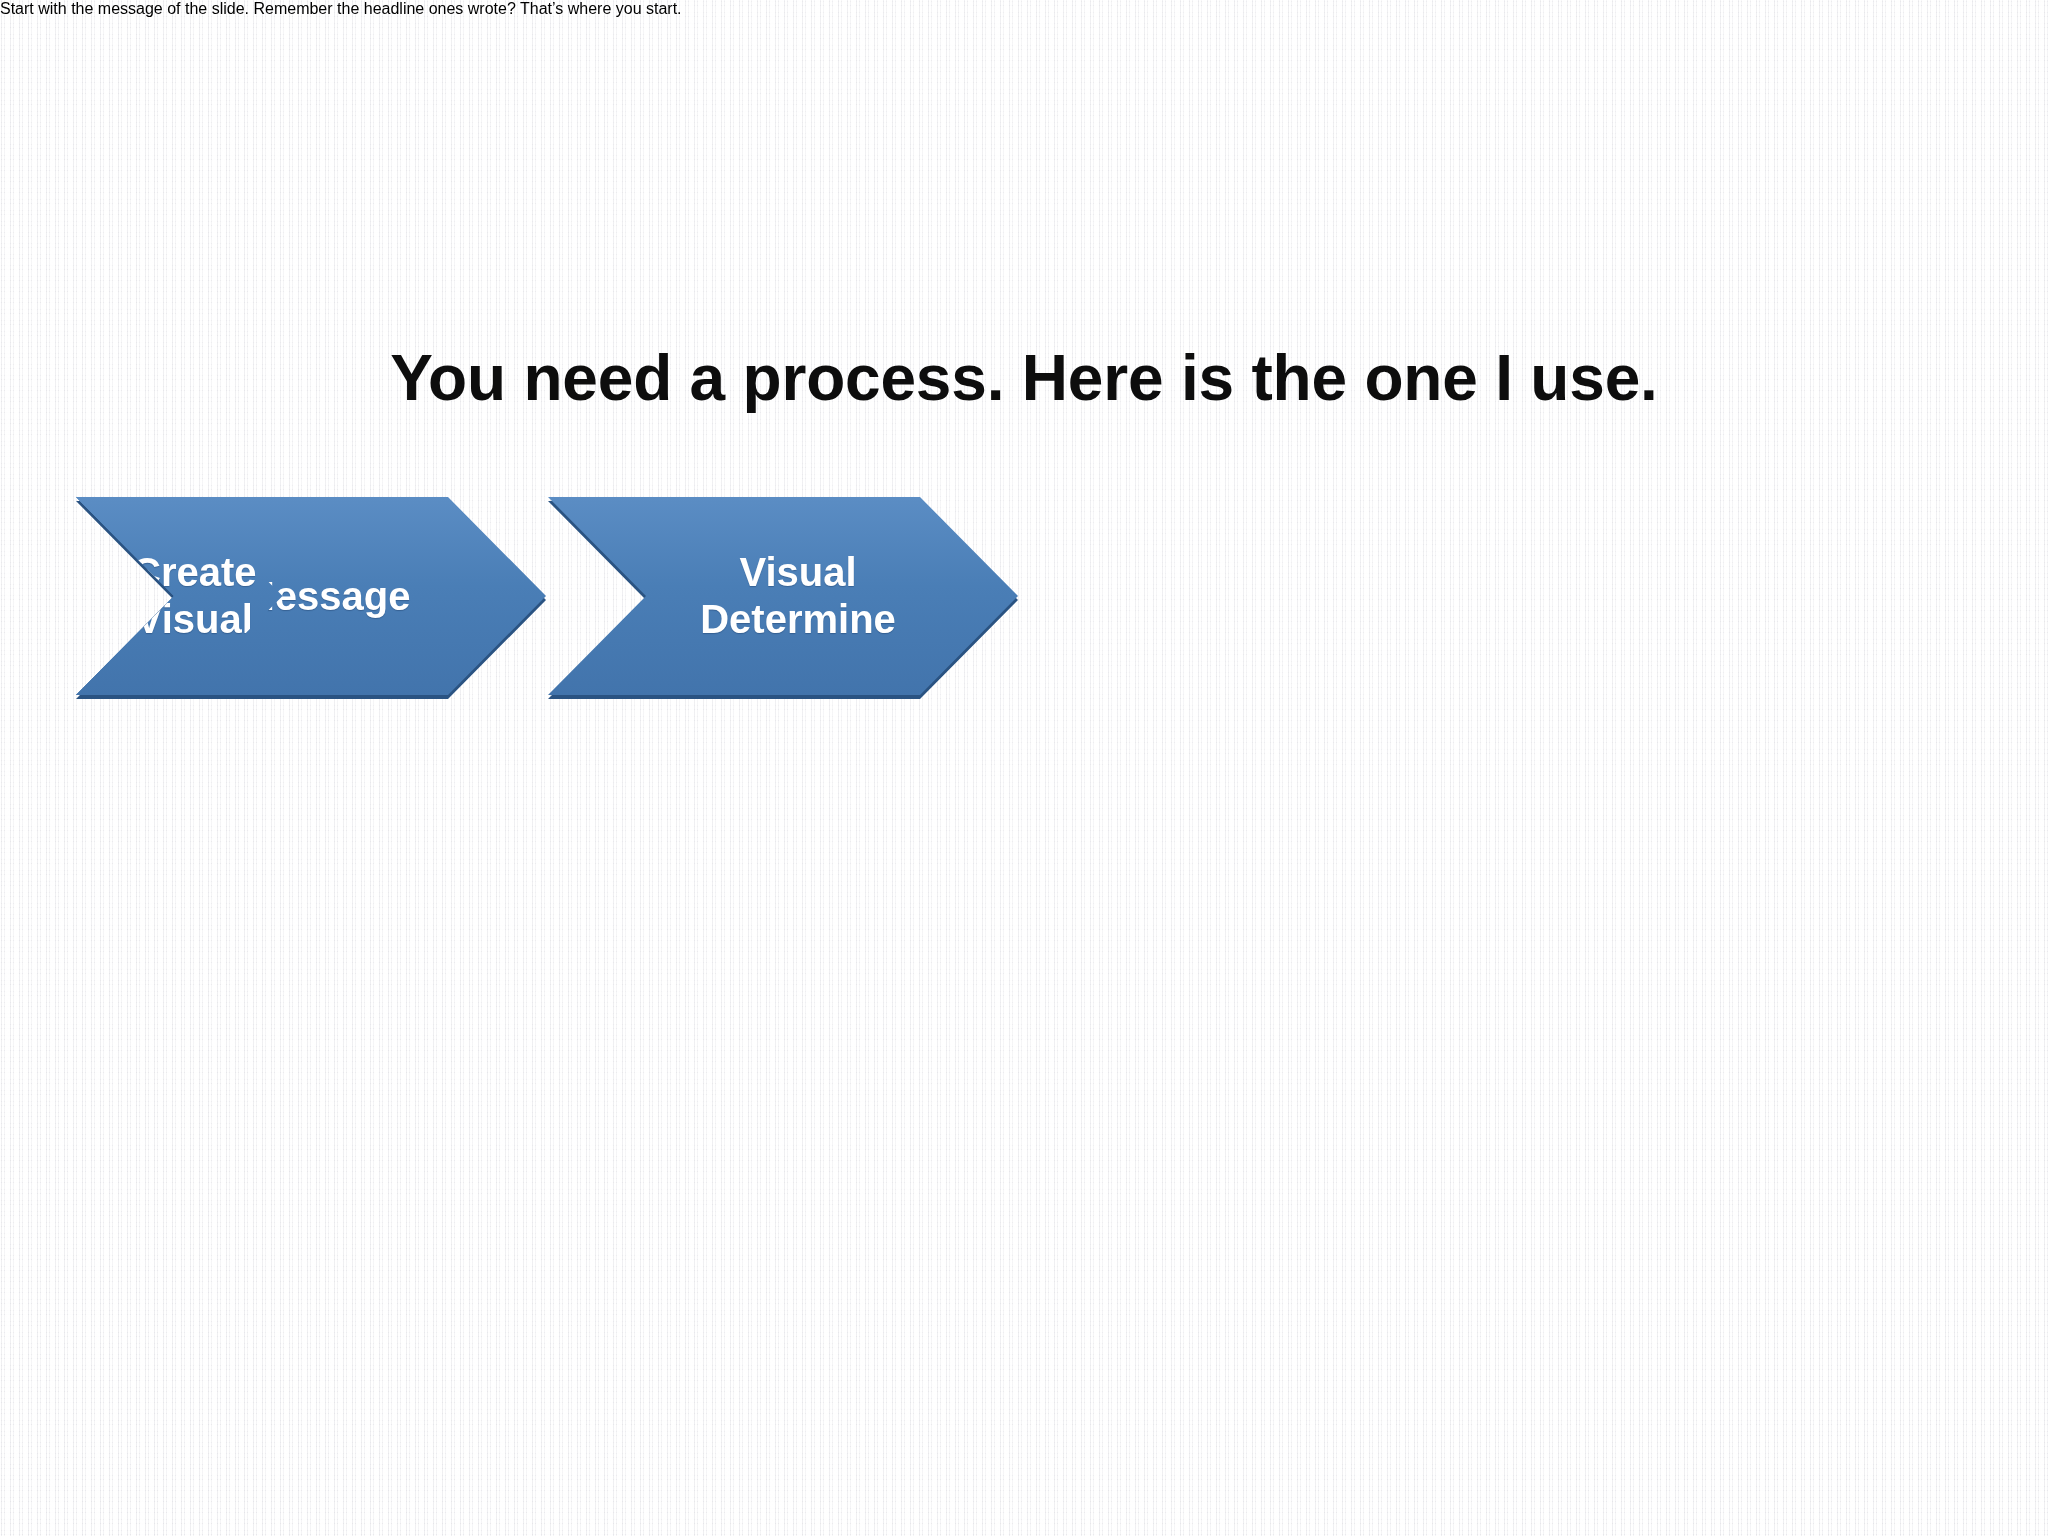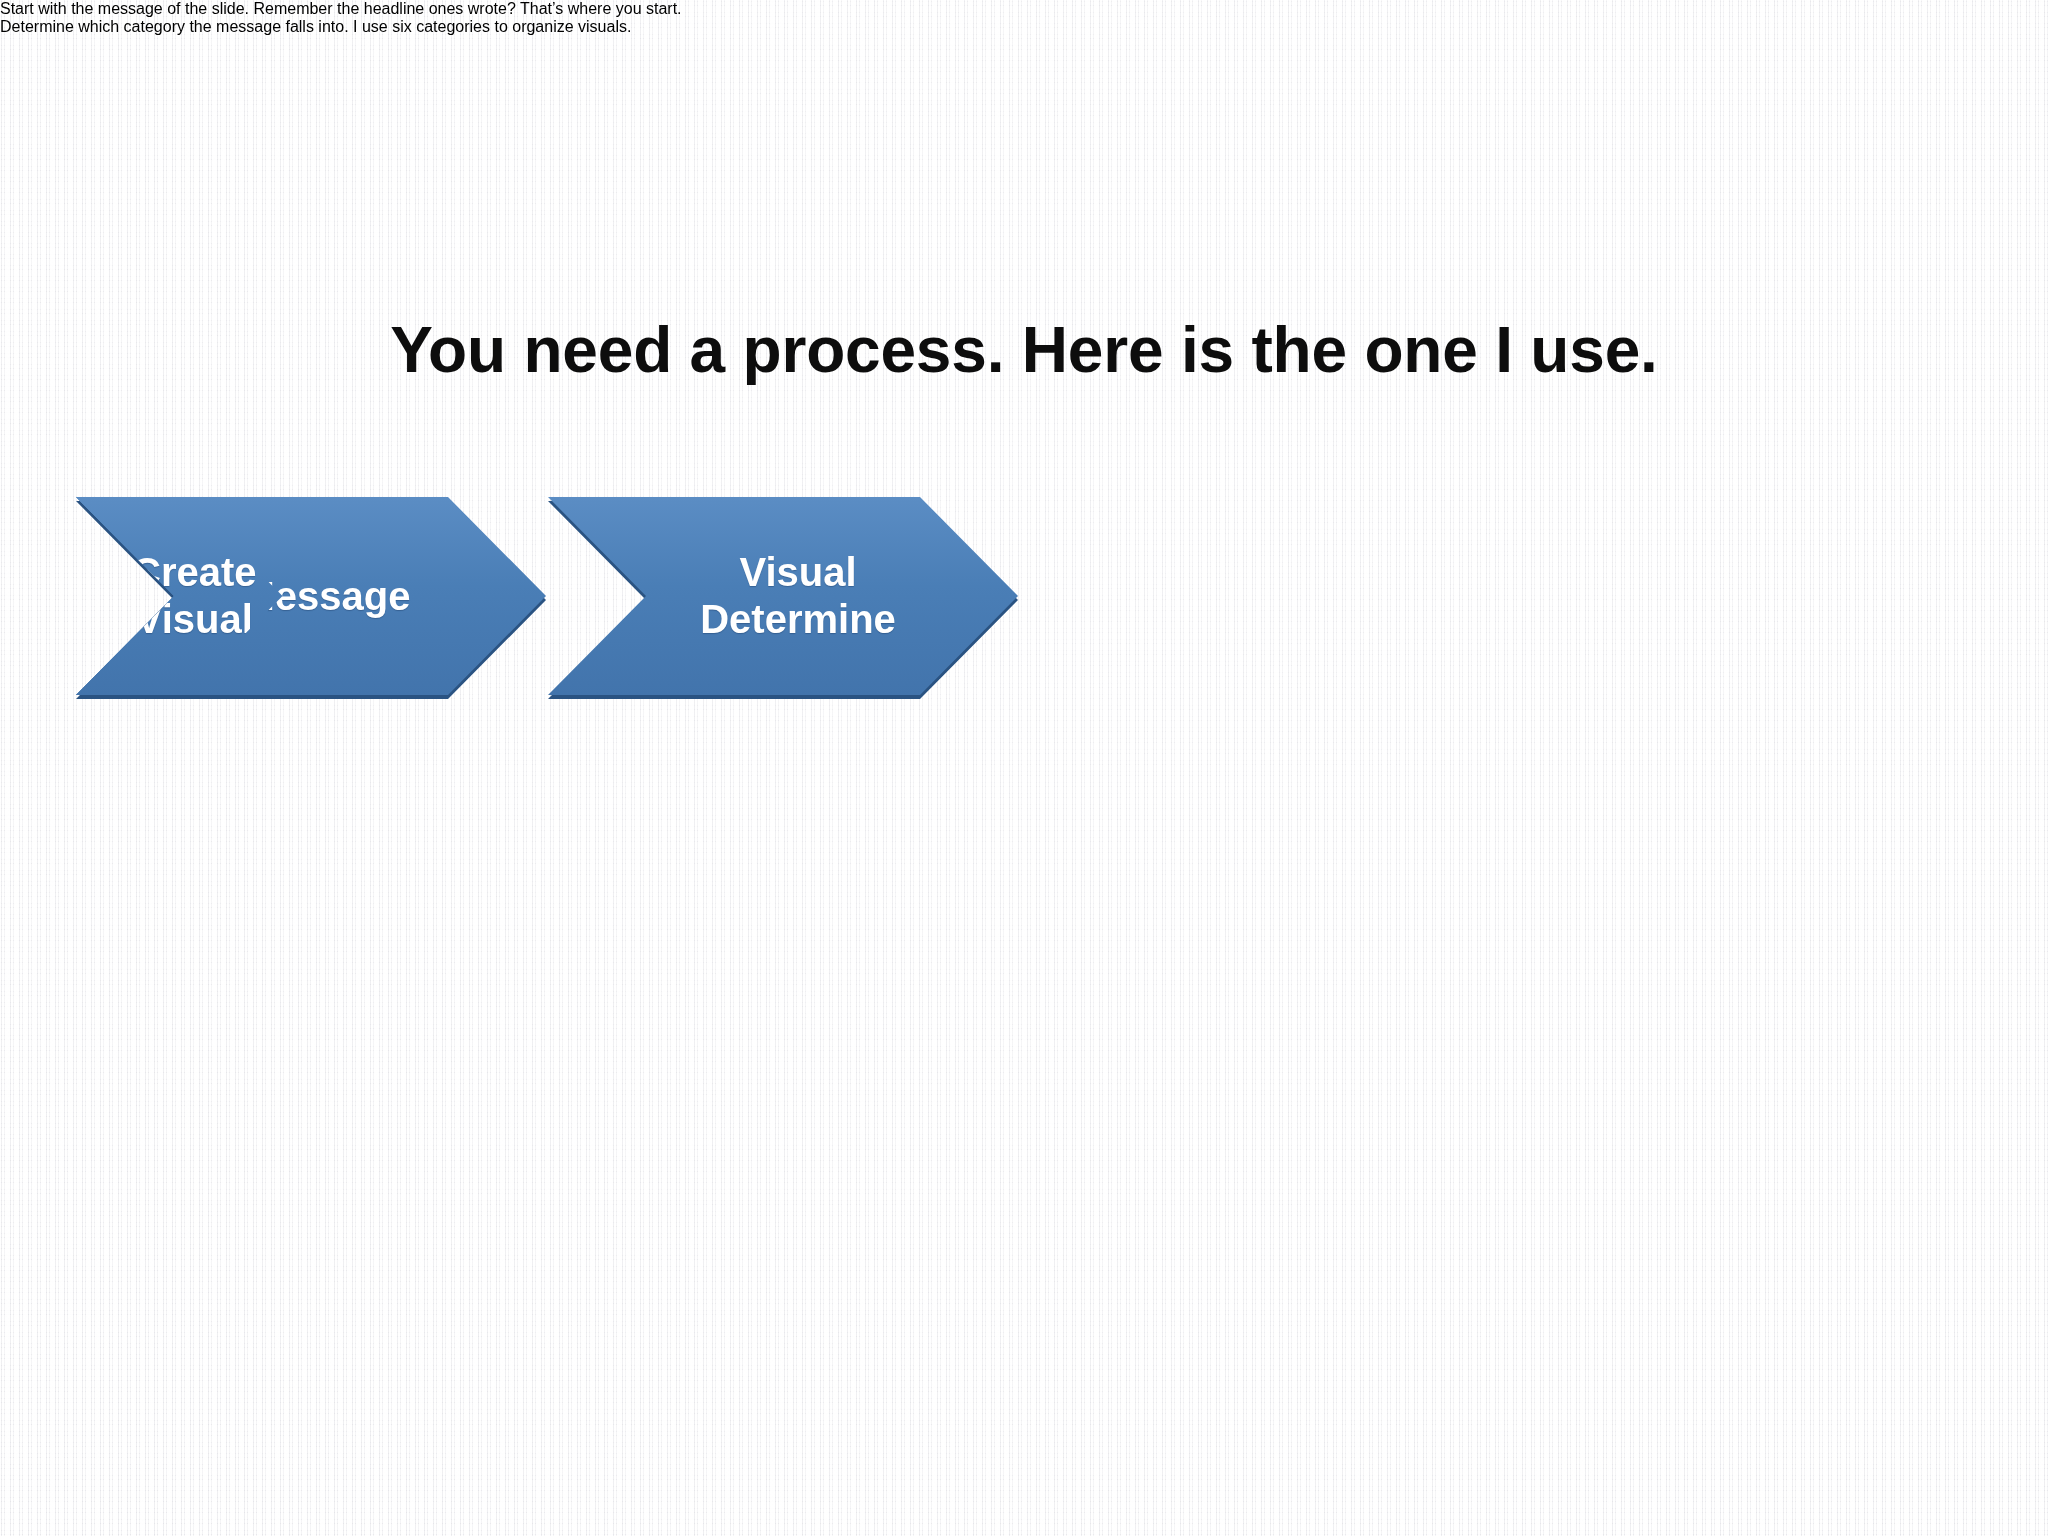--- a/index.html
+++ b/index.html
@@ -44,21 +44,21 @@
         rgba(255,255,255,0.9)  6px,
         rgba(255,255,255,0.9)  11px),
       radial-gradient(ellipse at 50% 40%, #fbfbfc 0%, #f0f0f2 75%, #eaeaee 100%);
     overflow: hidden;
   }
 
   
   #title {
     position: absolute;
     left: 0;
-    top: 274px;
+    top: 302px;
     width: 2048px;
     text-align: center;
     font-size: 64px;
     line-height: 1.05;
     color: #0d0d0d;
     letter-spacing: -0.2px;
     white-space: nowrap;
   }
 
   
@@ -164,16 +164,15 @@
       <div class="chevron-label">
         <div>Create</div>
         <div>Visual</div>
       </div>
     </div>
 
   </div>
 
   <div id="descriptions">
     <div class="desc-col">Start with the message of the slide. Remember the headline ones wrote? That’s where you start.</div>
-    <div class="desc-col">Determine which category the message falls into. I use six categories to organize visuals.</div>
   </div>
 
 </div>
 
 </body></html>

